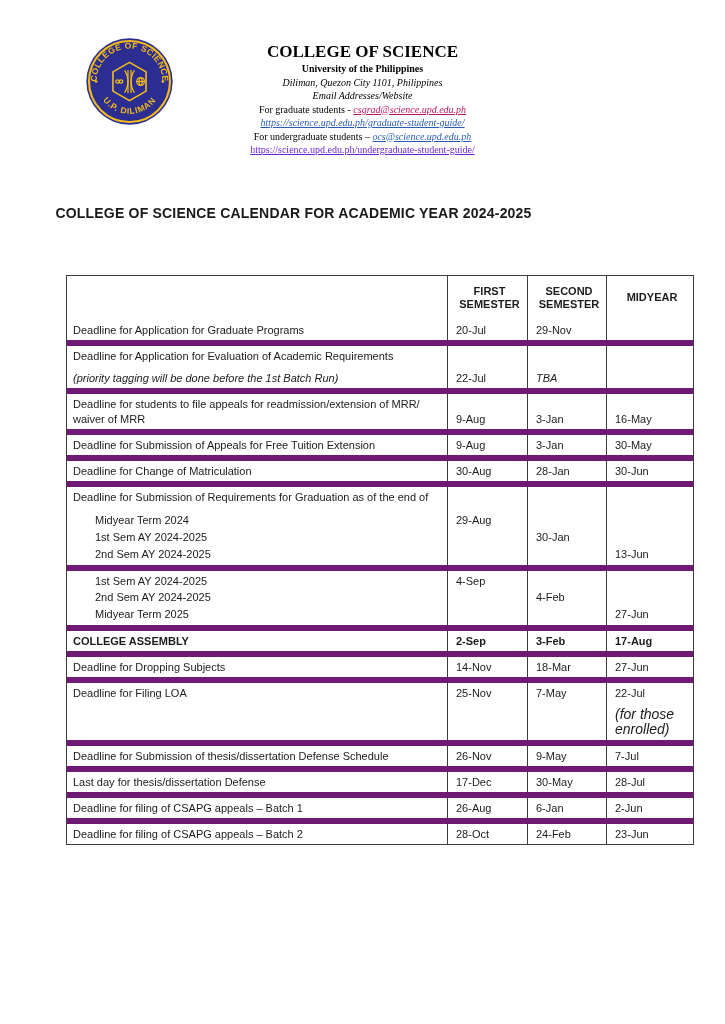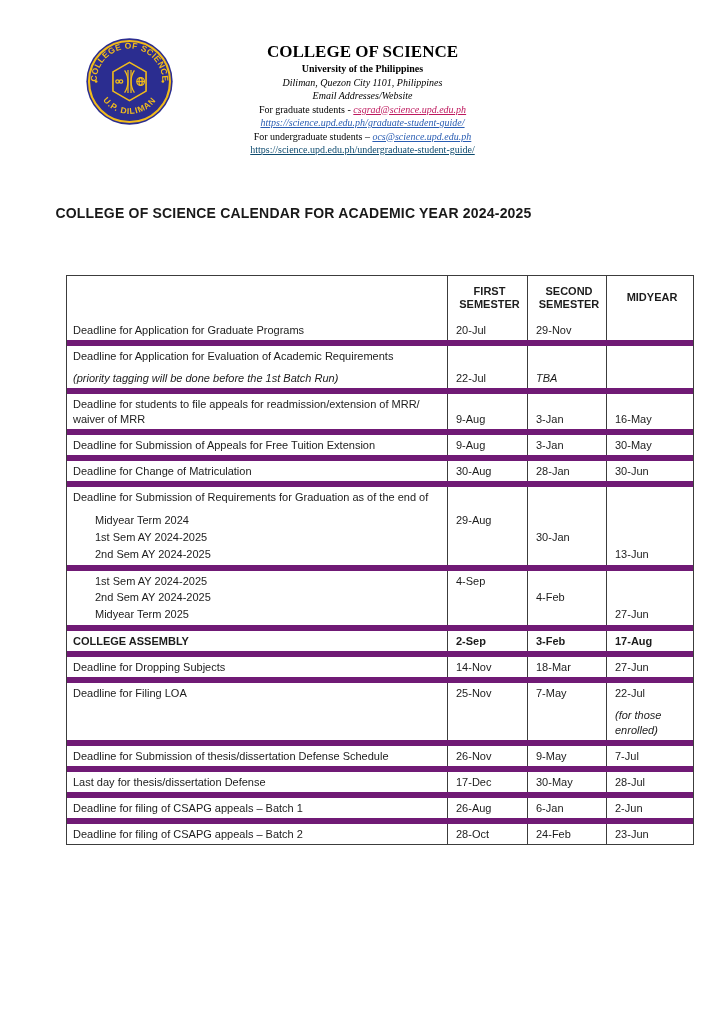--- a/index.html
+++ b/index.html
@@ -35,21 +35,21 @@
   .t-row + .t-row { border-top:6px solid #701a75; }
   .line { display:grid; grid-template-columns:380px 80px 79px 1fr; }
   .cell { border-left:1px solid #3c3c3c; line-height:15px; padding:0 4px 0 8px; }
   .cell.c-label { border-left:none; padding-left:6px; }
   .line:first-child  .cell { padding-top:2.5px; }
   .line:last-child   .cell { padding-bottom:2.5px; }
   .line.gap-below    .cell { padding-bottom:7px; }
   .row-spread .line + .line .cell { line-height:17px; }
   .row-bold .cell { font-weight:bold; }
   .indent { padding-left:22px; display:inline-block; }
-  .note-small { font-size:11px; font-style:italic; line-height:13px; }
+  .note-small { font-size:14px; font-style:italic; line-height:13px; }
 
   
   .t-head .cell {
     min-height:39px; display:flex; align-items:center; justify-content:center;
     font-weight:bold; text-align:center; line-height:13.5px; padding-top:0; padding-bottom:0;
   }
   .t-head .cell.c-label { justify-content:flex-start; }
 </style>
 </head>
 <body>
@@ -93,21 +93,21 @@
     <div class="lh-line">
       <span>For graduate students - </span><a class="lh-link ital" style="color:#be185d">csgrad@science.upd.edu.ph</a>
     </div>
     <div class="lh-line">
       <a class="lh-link ital" style="color:#2a5db2">https://science.upd.edu.ph/graduate-student-guide/</a>
     </div>
     <div class="lh-line">
       <span>For undergraduate students – </span><a class="lh-link ital" style="color:#2a5db2">ocs@science.upd.edu.ph</a>
     </div>
     <div class="lh-line">
-      <a class="lh-link" style="color:#0c4a6e">https://science.upd.edu.ph/undergraduate-student-guide/</a>
+      <a class="lh-link" style="color:#6d28d9">https://science.upd.edu.ph/undergraduate-student-guide/</a>
     </div>
   </div>
 
   <div class="doc-title">COLLEGE OF SCIENCE CALENDAR FOR ACADEMIC YEAR 2024-2025</div>
 
   <div class="cal-table">
     <div class="t-row t-head">
       <div class="line">
         <div class="cell c-label"></div>
         <div class="cell">FIRST SEMESTER</div>

